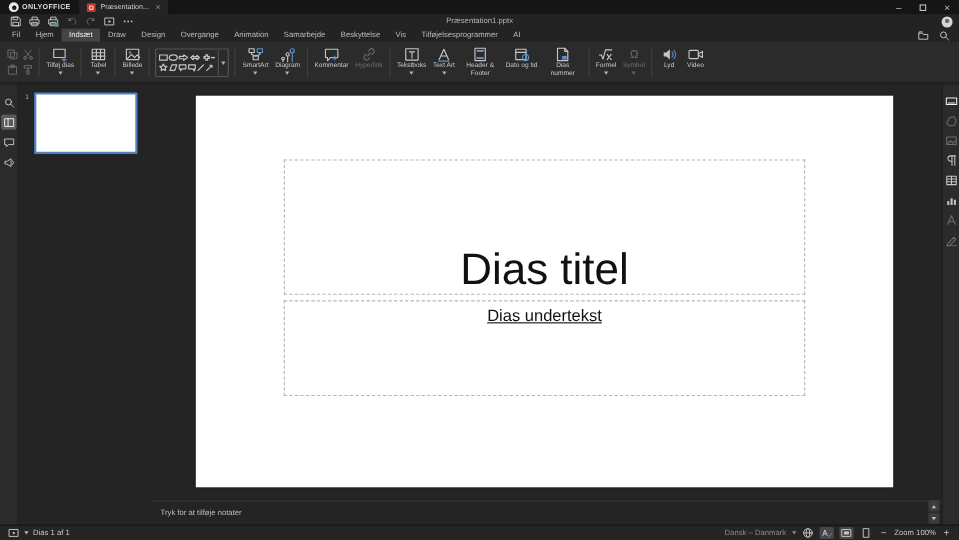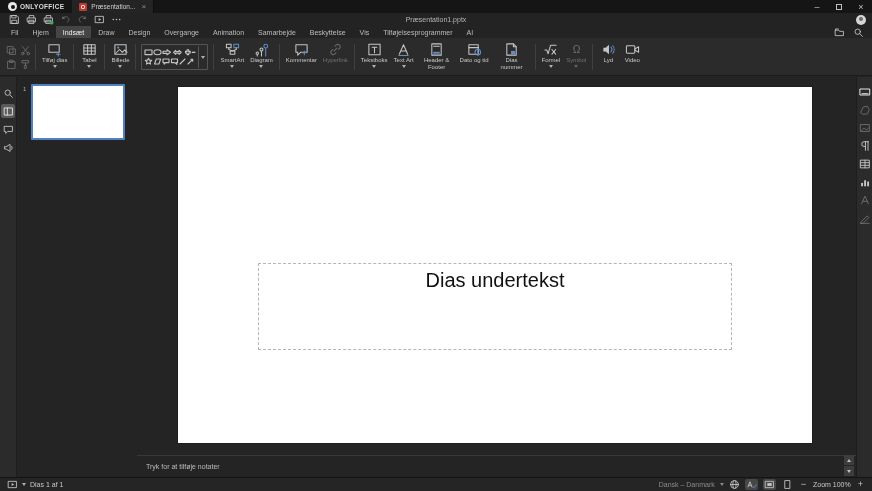--- a/index.html
+++ b/index.html
@@ -86,21 +86,21 @@
     display:flex; flex-direction:column; align-items:center; padding-top:8px; gap:5px; }
   .rs-btn { width:13px; height:13px; display:flex; align-items:center; justify-content:center; }
 
   
   .slide { position:absolute; left:41px; top:10px; width:634px; height:356px; background:#ffffff;
     box-shadow:0 0 0 1px #1d1d1d; }
   .ph { position:absolute; left:80px; width:474px; border:1px dashed #b5b5b5; display:flex;
     justify-content:center; color:#111; }
   .ph-title { top:58px; height:123px; align-items:flex-end; font-size:40px; line-height:42px;
     padding-bottom:1px; }
-  .ph-subtitle { top:176px; height:87px; align-items:flex-start; font-size:20px; padding-top:5px; }
+  .ph-subtitle { top:186px; height:87px; align-items:flex-start; font-size:15px; padding-top:5px;text-decoration:underline; }
 
   
   .notes { position:absolute; left:0; right:0; bottom:0; height:22px; border-top:1px solid #383838;
     display:flex; align-items:center; padding-left:9px; }
   .notes-text { font-size:7px; color:#bdbdbd; }
   .notes-scroll { position:absolute; right:2px; bottom:1px; display:flex; flex-direction:column; gap:1px; }
   .scr { width:10px; height:10px; background:#3d3d3d; display:flex; align-items:center; justify-content:center; }
   .scr i { width:0; height:0; border-left:2.5px solid transparent; border-right:2.5px solid transparent; display:block; }
   .scr.up i { border-bottom:3px solid #c0c0c0; }
   .scr.dn i { border-top:3px solid #c0c0c0; }
@@ -489,20 +489,23 @@
       </span>
   </div>
 
   <div class="thumbs">
     <span class="thumb-num">1</span>
     <div class="thumb"></div>
   </div>
 
   <div class="center">
     <div class="slide">
+      <div class="ph ph-title">
+        <span>Dias titel</span>
+      </div>
       <div class="ph ph-subtitle">
         <span>Dias undertekst</span>
       </div>
     </div>
     <div class="notes">
       <span class="notes-text">Tryk for at tilføje notater</span>
       <span class="notes-scroll">
         <span class="scr up">
             <i></i>
           </span>

